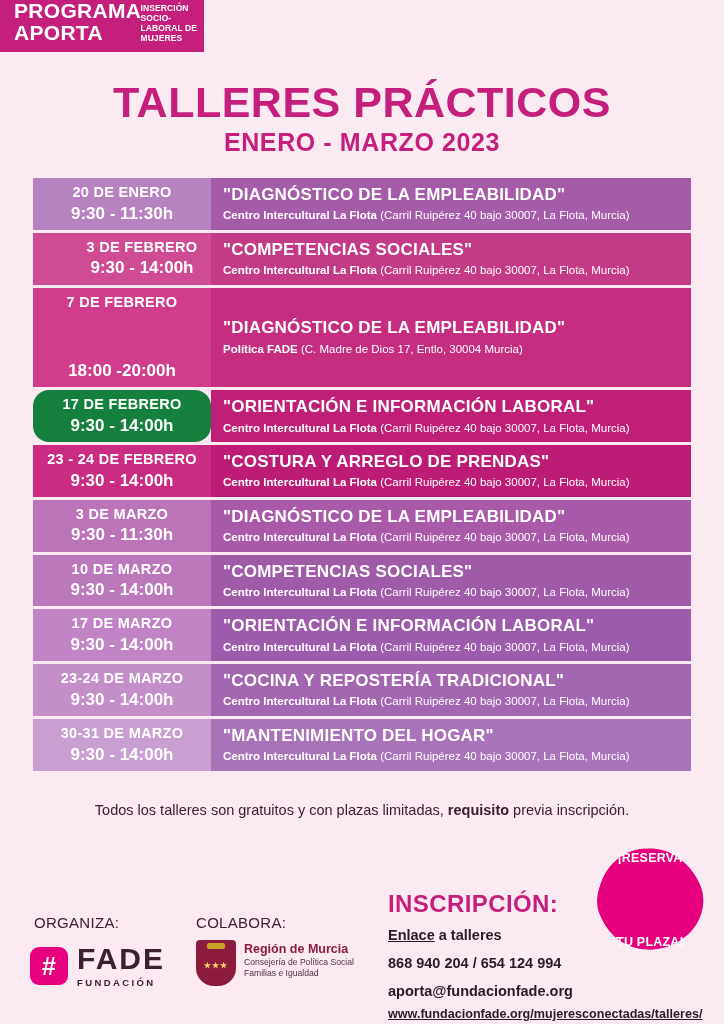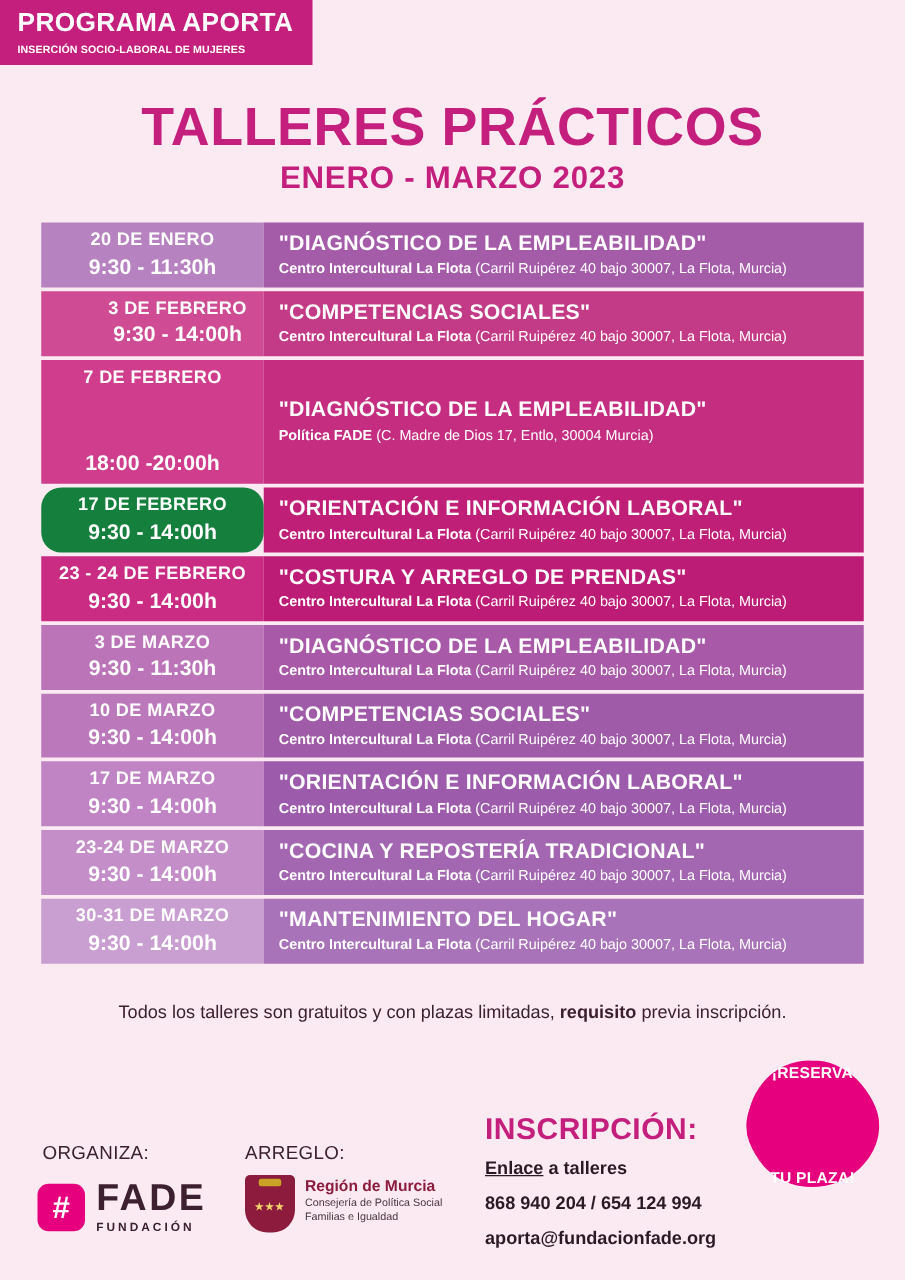--- a/index.html
+++ b/index.html
@@ -7,23 +7,23 @@
     width: 724px; height: 1024px;
     background: #fbeaf2;
     font-family: "Liberation Sans", sans-serif;
     overflow: hidden;
   }
   .poster { position: relative; width: 724px; height: 1024px; background: #fbeaf2; }
 
   
   .banner {
     position: absolute; left: 0; top: 0;
-    width: 250px; height: 52px;
+    width: 204px; height: 52px;
     background: #c51f7d;
-    display: flex; flex-direction: column; justify-content: center;
+    display: flex; flex-direction: row; justify-content: center;
     padding-left: 14px;
   }
   .banner-title {
     color: #ffffff; font-weight: bold; font-size: 21px;
     letter-spacing: .3px; line-height: 1.05;
   }
   .banner-sub {
     color: #ffffff; font-weight: bold; font-size: 8.5px;
     letter-spacing: .1px; margin-top: 3px;
   }
@@ -246,21 +246,21 @@
           <div class="wk-place"><b>Centro Intercultural La Flota</b> <span class="addr">(Carril Ruipérez 40 bajo 30007, La Flota, Murcia)</span></div>
         </div>
       </div>
     </div>
 
   <div class="note">
     <span>Todos los talleres son gratuitos y con plazas limitadas, </span><b>requisito</b><span> previa inscripción.</span>
   </div>
 
   <div class="organiza-label">ORGANIZA:</div>
-  <div class="colabora-label">ARREGLO:</div>
+  <div class="colabora-label">COLABORA:</div>
 
   <div class="fade-logo">
     <div class="fade-hash">#</div>
     <div class="fade-text">
       <div class="fade-name">FADE</div>
       <div class="fade-sub">FUNDACIÓN</div>
     </div>
   </div>
 
   <div class="rm-logo">
@@ -275,20 +275,21 @@
     </div>
   </div>
 
   <div class="insc">
     <div class="insc-title">INSCRIPCIÓN:</div>
     <div class="insc-line">
       <span class="insc-link">Enlace</span><span> a talleres</span>
     </div>
     <div class="insc-line">868 940 204 / 654 124 994</div>
     <div class="insc-line">aporta@fundacionfade.org</div>
+    <span class="insc-url">www.fundacionfade.org/mujeresconectadas/talleres/</span>
   </div>
 
   <div class="badge">
     <div class="blob b1"></div>
     <div class="blob b2"></div>
     <div class="blob b3"></div>
     <div class="badge-text">
       <span>¡RESERVA</span>
       <span>TU PLAZA!</span>
     </div>

